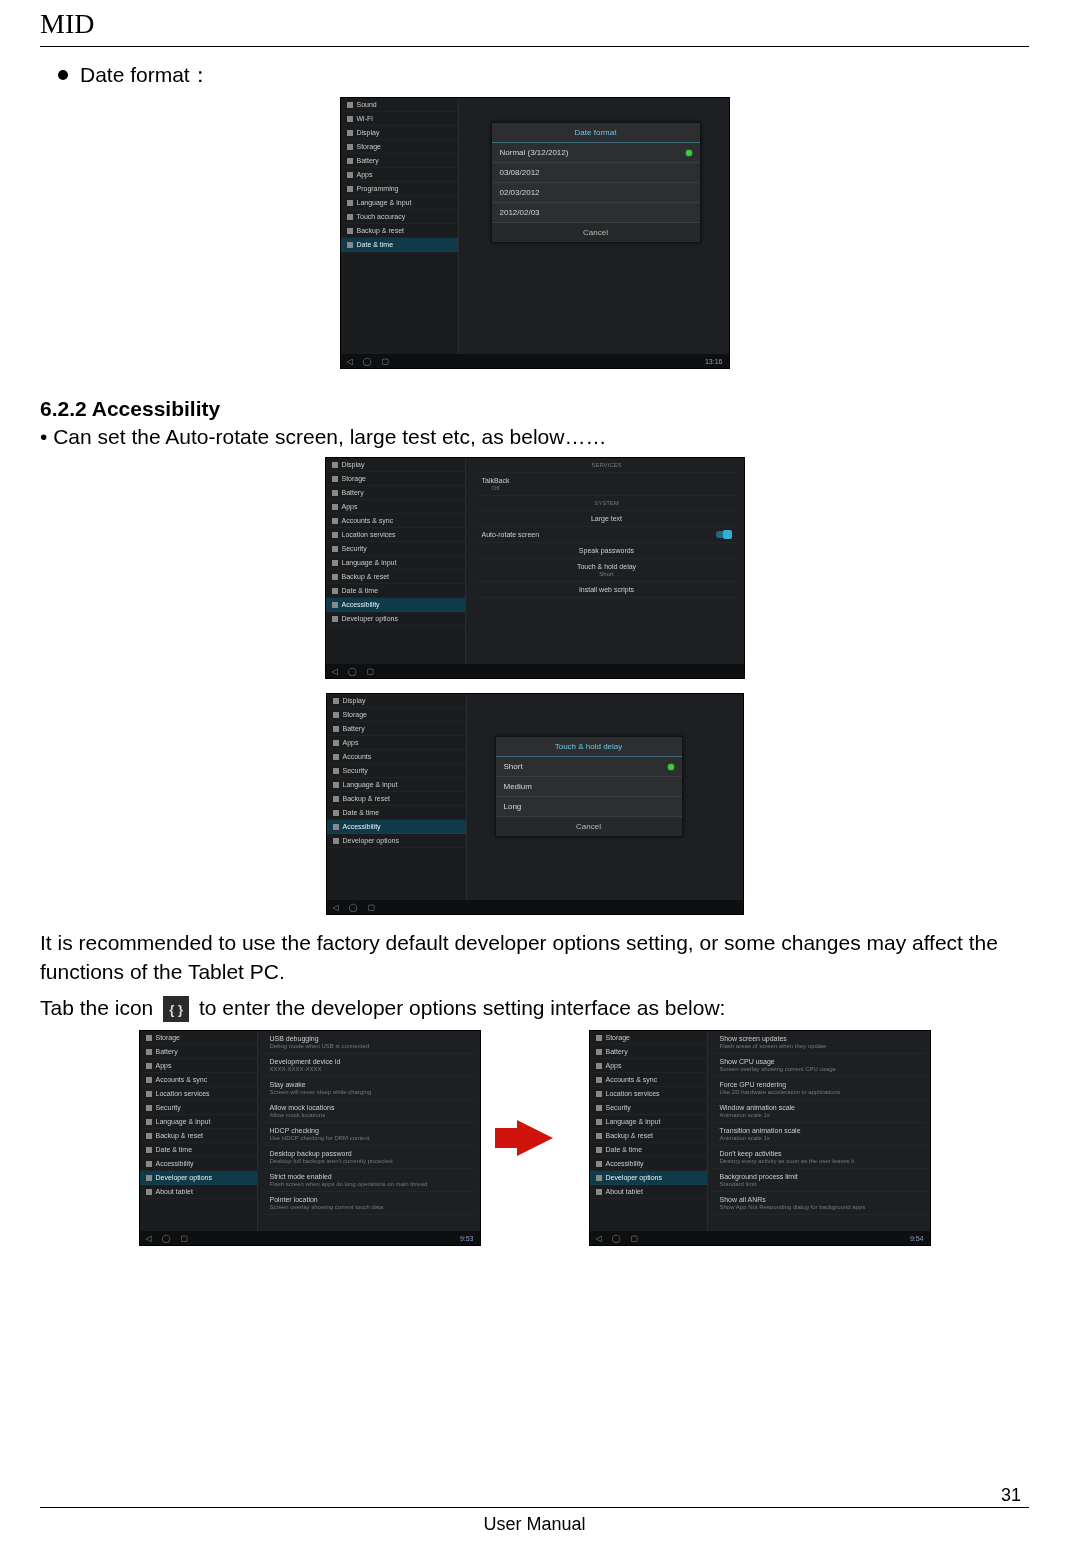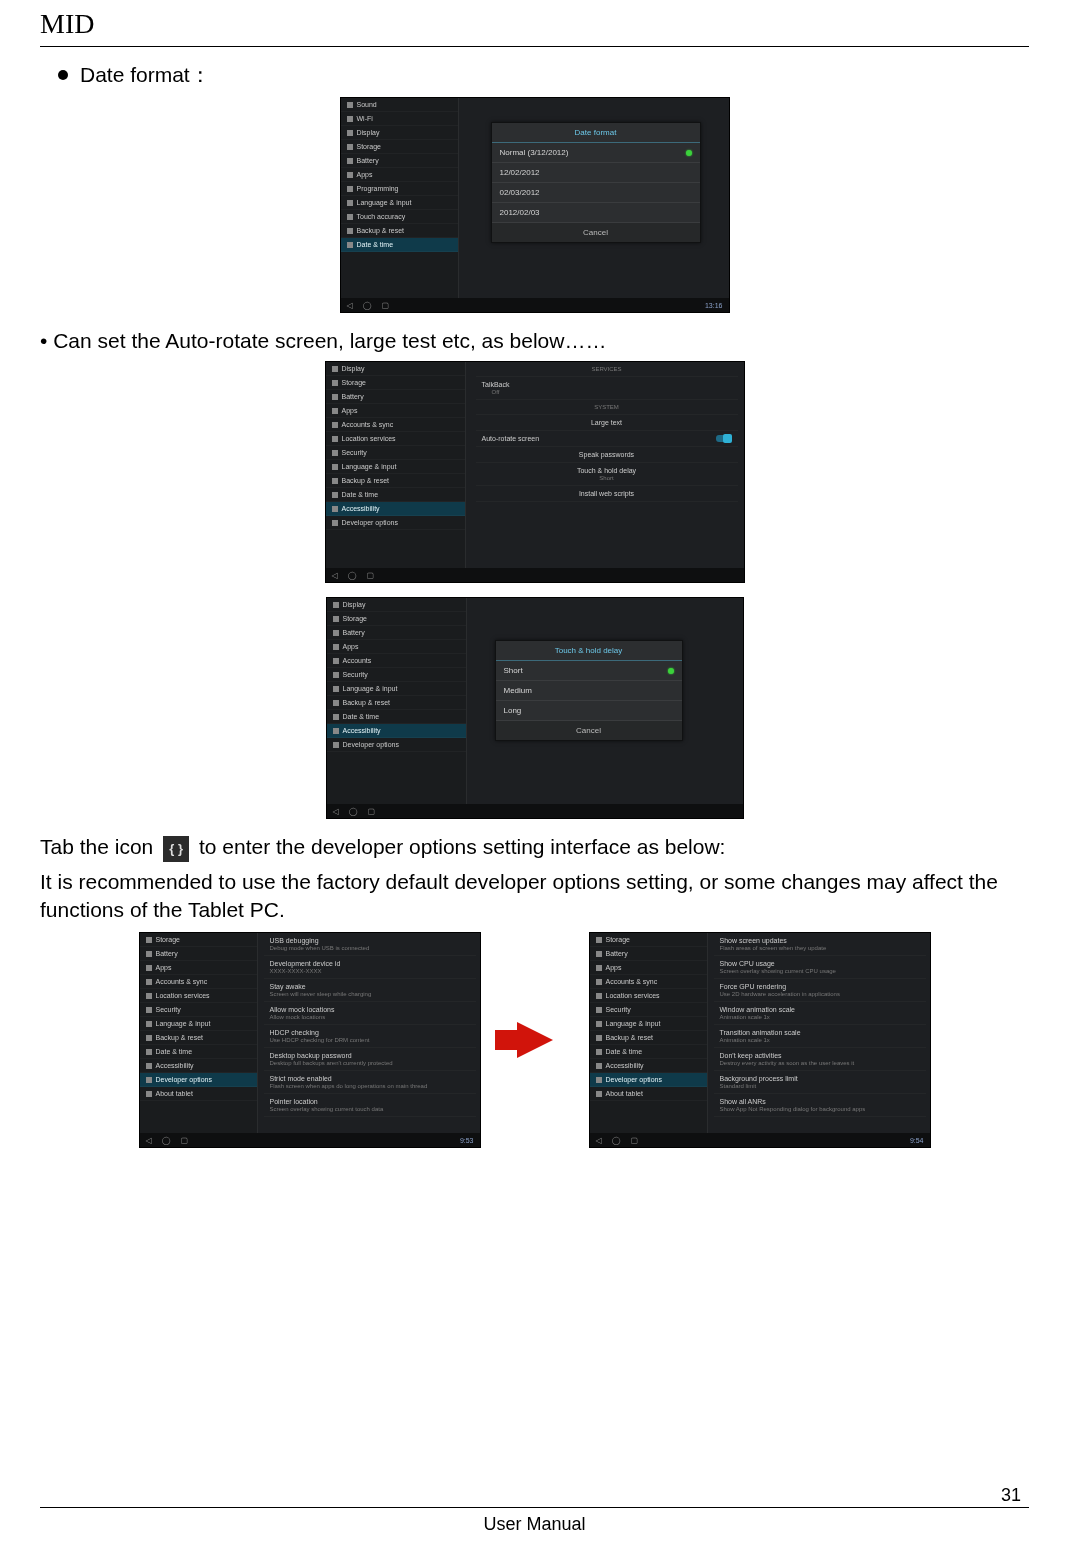--- a/index.html
+++ b/index.html
@@ -155,21 +155,21 @@
 </div>
 
 <div class="content">
 
   <div class="bullet-line">
     <span class="dot"></span>
     <span>Date format：</span>
   </div>
 
   <div class="screenshot-wrap">
-    <div class="screenshot" style="width:390px; height:216px;">
+    <div class="screenshot" style="width:390px; height:272px;">
       <div class="ss-sidebar" style="width:118px;">
         <div class="ss-row">
             <span class="ico"></span>
             <span>Sound</span>
           </div>
         <div class="ss-row">
             <span class="ico"></span>
             <span>Wi-Fi</span>
           </div>
         <div class="ss-row">
@@ -208,41 +208,42 @@
             <span class="ico"></span>
             <span>Date &amp; time</span>
           </div>
       </div>
       <div class="ss-dialog" style="left:150px; top:24px; width:210px;">
         <div class="ss-dialog-title">Date format</div>
         <div class="ss-dialog-row sel">
             <span>Normal (3/12/2012)</span>
           </div>
         <div class="ss-dialog-row">
-            <span>12/02/2012</span>
+            <span>03/08/2012</span>
           </div>
         <div class="ss-dialog-row">
             <span>02/03/2012</span>
           </div>
         <div class="ss-dialog-row">
             <span>2012/02/03</span>
           </div>
         <div class="ss-dialog-cancel">Cancel</div>
       </div>
       <div class="ss-navbar">
         <div class="nav-icons">
             <span>◁</span>
             <span>◯</span>
             <span>▢</span>
           </div>
         <div class="status">13:16</div>
       </div>
     </div>
   </div>
 
+  <div class="section-title">6.2.2 Accessibility</div>
   <div class="body-text">• Can set the Auto-rotate screen, large test etc, as below……</div>
 
   <div class="screenshot-wrap">
     <div class="screenshot" style="width:420px; height:222px;">
       <div class="ss-sidebar" style="width:140px;">
         <div class="ss-row">
             <span class="ico"></span>
             <span>Display</span>
           </div>
         <div class="ss-row">
@@ -382,26 +383,26 @@
         <div class="nav-icons">
             <span>◁</span>
             <span>◯</span>
             <span>▢</span>
           </div>
         <div class="status"></div>
       </div>
     </div>
   </div>
 
+  <div class="body-text">It is recommended to use the factory default developer options setting, or some changes may affect the functions of the Tablet PC.</div>
   <div class="body-text spaced">
     <span>Tab the icon </span>
     <span class="inline-icon">{ }</span>
     <span> to enter the developer options setting interface as below:</span>
   </div>
-  <div class="body-text">It is recommended to use the factory default developer options setting, or some changes may affect the functions of the Tablet PC.</div>
 
   <div class="pair-wrap">
 
     <div class="screenshot" style="width:342px; height:216px;">
       <div class="ss-sidebar" style="width:118px;">
         <div class="ss-row">
             <span class="ico"></span>
             <span>Storage</span>
           </div>
         <div class="ss-row">

